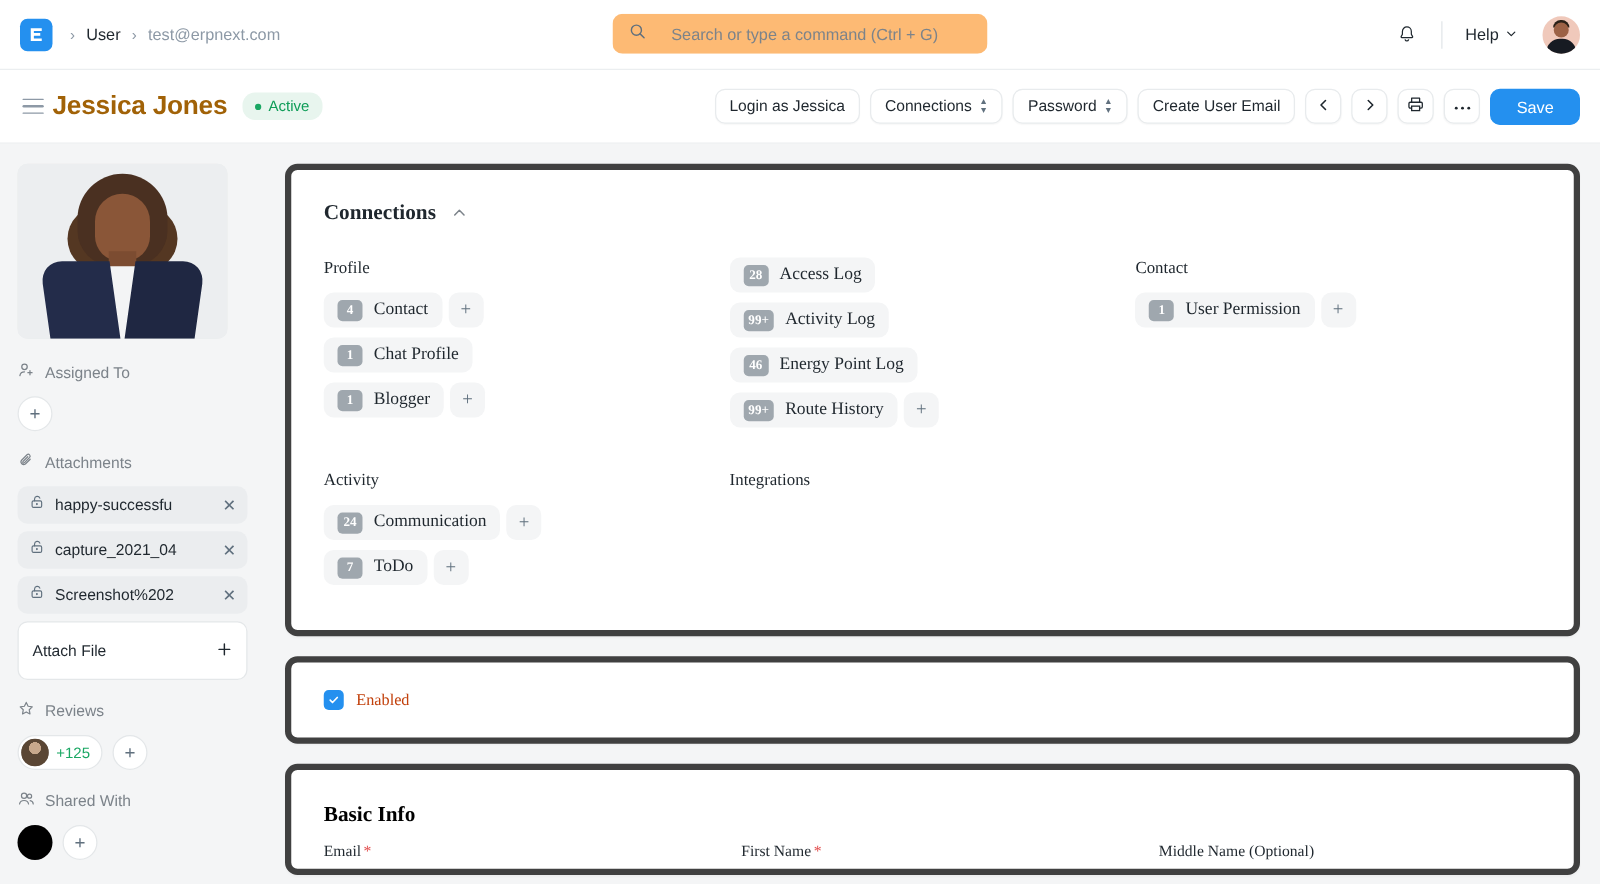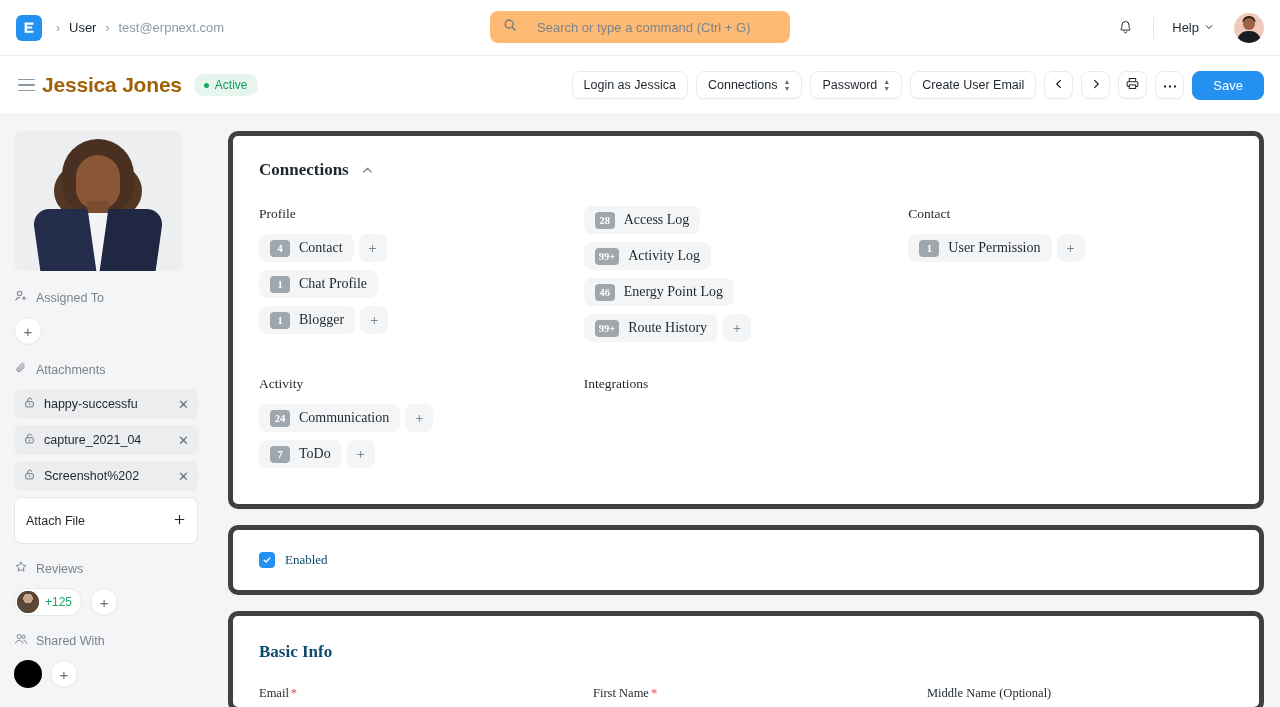--- a/index.html
+++ b/index.html
@@ -273,24 +273,24 @@
     display: inline-flex; align-items: center; justify-content: center;
     color: #60707e; font-size: 15px; cursor: pointer; line-height: 1;
   }
 
   .card-enabled { padding: 22px 26px; display: flex; align-items: center; gap: 10px; }
   .cbx {
     width: 16px; height: 16px; border-radius: 4px; background: #2490ef;
     display: inline-flex; align-items: center; justify-content: center;
     cursor: pointer; flex: 0 0 auto;
   }
-  .cbx-label { font-size: 13px; color: #0c4a6e; }
+  .cbx-label { font-size: 13px; color: #c2410c; }
 
   .card-basic { padding: 26px 26px 0 26px; }
-  .sec-title { font-size: 17px; font-weight: 700; color: #0c4a6e; margin-bottom: 24px; }
+  .sec-title { font-size: 17px; font-weight: 700; color: #000000; margin-bottom: 12px; }
   .field-grid { display: grid; grid-template-columns: 1fr 1fr 1fr; column-gap: 28px; }
   .field-label { font-size: 12.5px; color: #1f272e; margin-bottom: 6px; }
   .req { color: #e24c4c; margin-left: 2px; }
 </style>
 </head>
 <body>
 
 <div class="navbar">
   <div class="brand-logo">
     <svg width="14" height="14" viewBox="0 0 14 14" aria-hidden="true">

